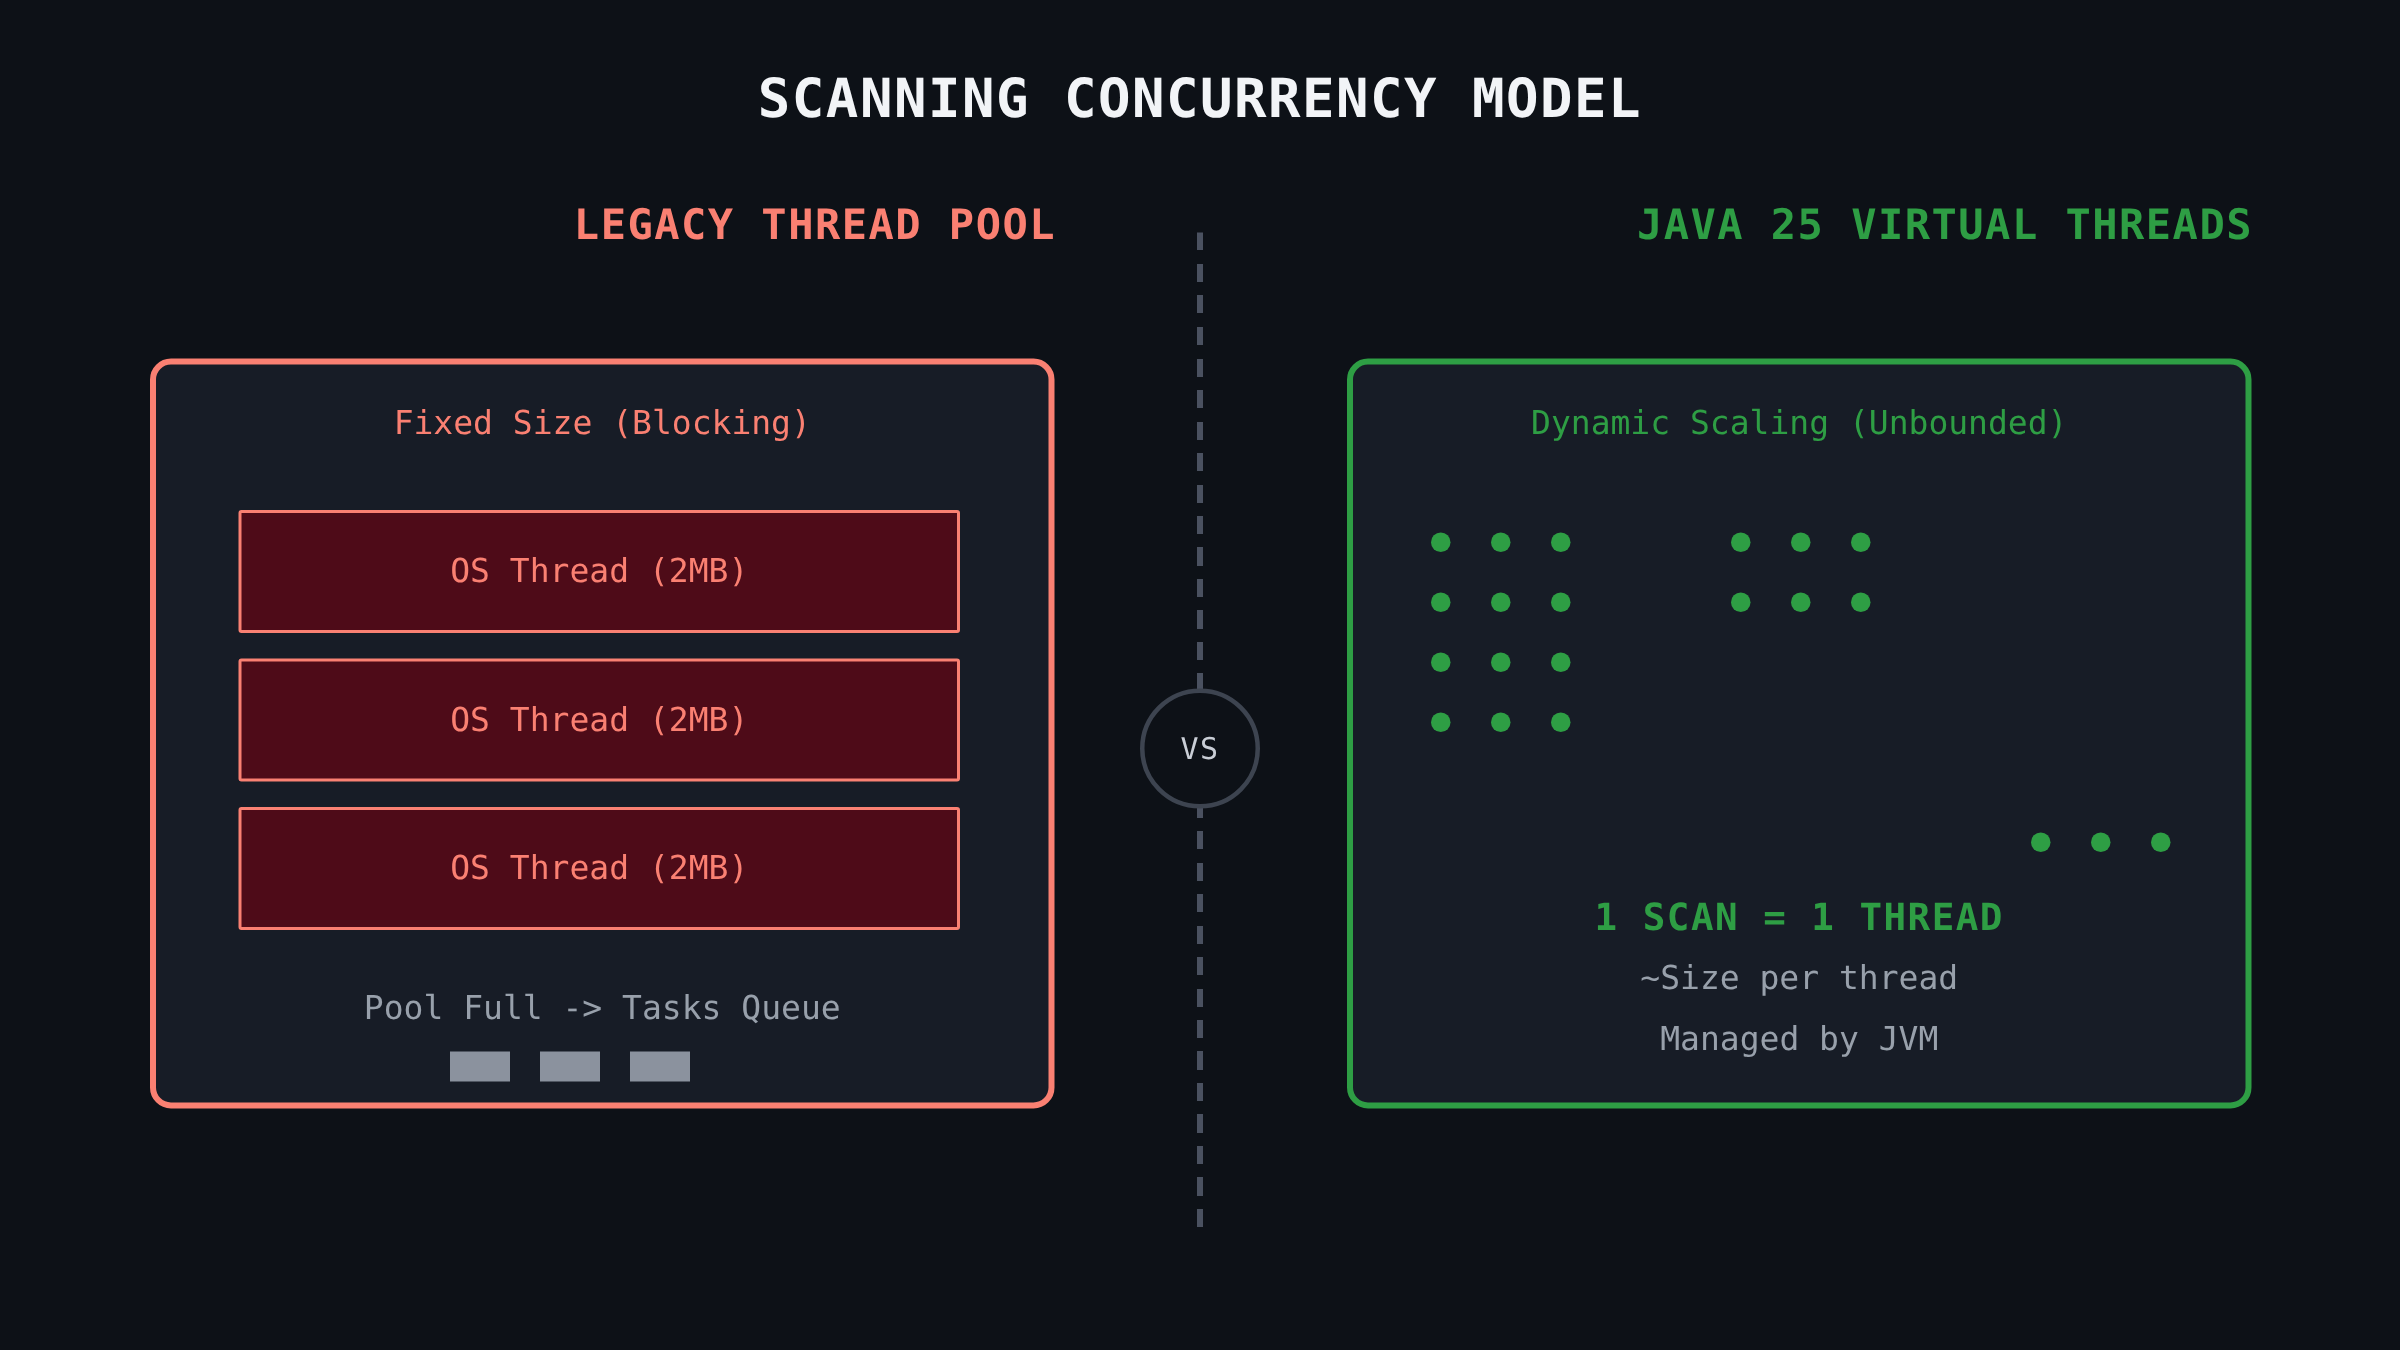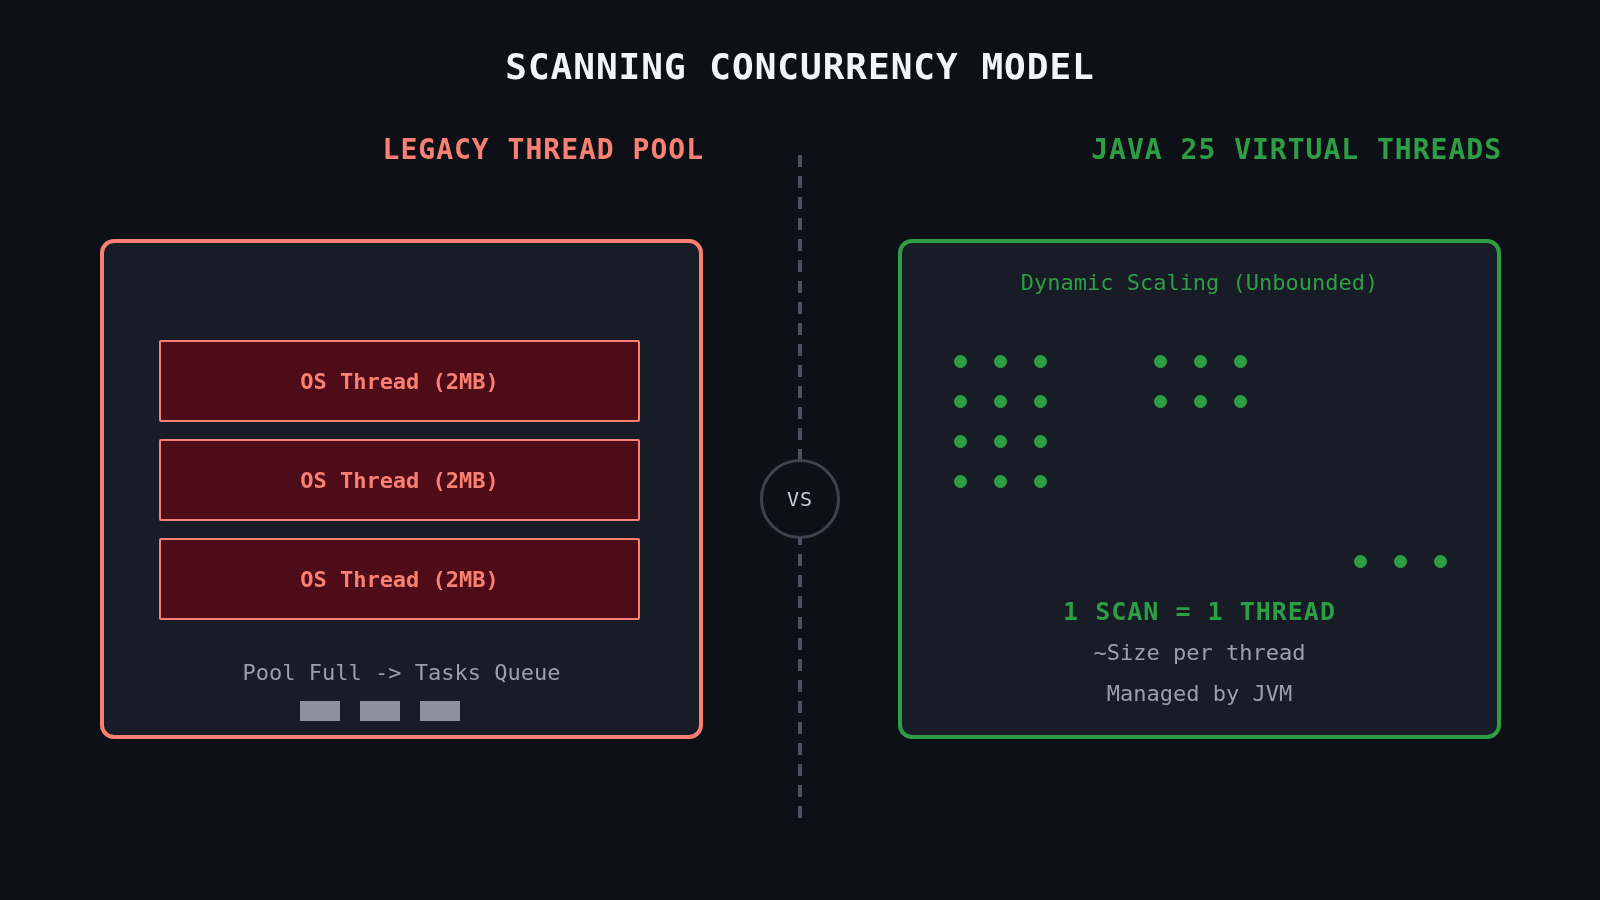--- a/index.html
+++ b/index.html
@@ -41,21 +41,21 @@
   .panel.virtual{left:898px;border:4px solid var(--virtual-accent);}
 
   .panel-subtitle{position:absolute;left:0;top:26px;width:595px;text-align:center;
     font-size:22px;line-height:28px;}
   .panel.legacy .panel-subtitle{color:var(--legacy-accent);}
   .panel.virtual .panel-subtitle{color:var(--virtual-accent);}
 
   .thread-box{position:absolute;left:55px;width:481px;height:82px;
     background:var(--thread-box-fill);border:2px solid var(--legacy-accent);border-radius:2px;
     display:flex;align-items:center;justify-content:center;
-    color:var(--legacy-accent);font-size:22px;font-weight:bold;}
+    color:var(--legacy-accent);font-size:22px;}
   .thread-box.t0{top:97px;}
   .thread-box.t1{top:196px;}
   .thread-box.t2{top:295px;}
 
   .queue-note{position:absolute;left:0;top:417px;width:595px;text-align:center;
     color:var(--muted-text);font-size:22px;line-height:26px;}
   .queue-row{position:absolute;left:196px;top:458px;display:flex;gap:20px;}
   .queue-block{width:40px;height:20px;background:var(--queue-block-fill);}
 
   .dot-grid{position:absolute;display:grid;gap:27px;}
@@ -80,20 +80,21 @@
 
   <div class="col-heading legacy">LEGACY THREAD POOL</div>
   <div class="col-heading virtual">JAVA 25 VIRTUAL THREADS</div>
 
   <div class="divider-line"></div>
   <div class="vs-circle">
     <span>VS</span>
   </div>
 
   <section class="panel legacy">
+    <div class="panel-subtitle">Fixed Size (Blocking)</div>
     <div class="thread-box t0">OS Thread (2MB)</div>
     <div class="thread-box t1">OS Thread (2MB)</div>
     <div class="thread-box t2">OS Thread (2MB)</div>
     <div class="queue-note">Pool Full -&gt; Tasks Queue</div>
     <div class="queue-row">
         <div class="queue-block"></div>
         <div class="queue-block"></div>
         <div class="queue-block"></div>
       </div>
   </section>

